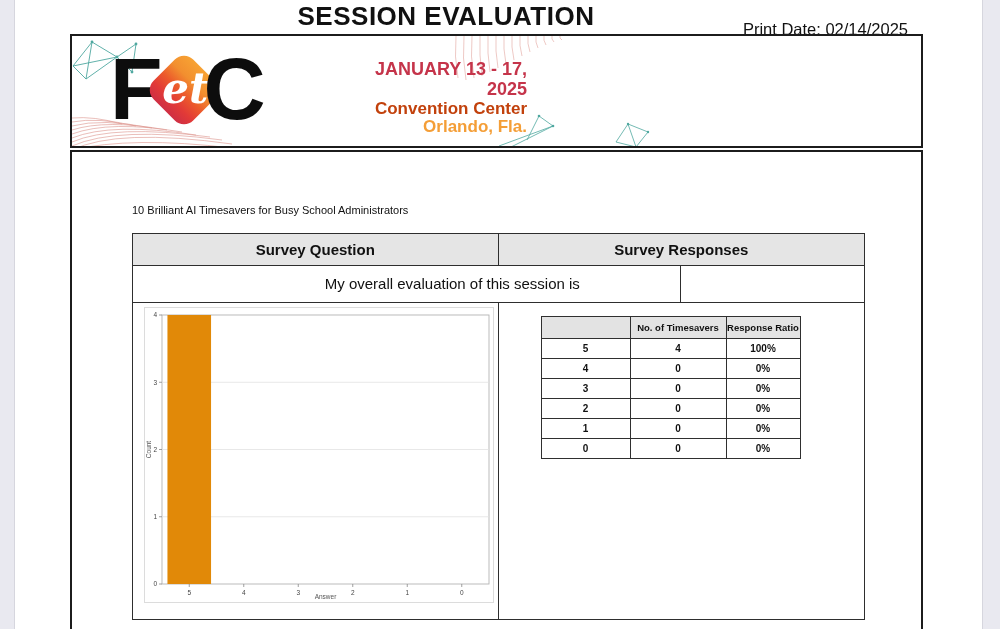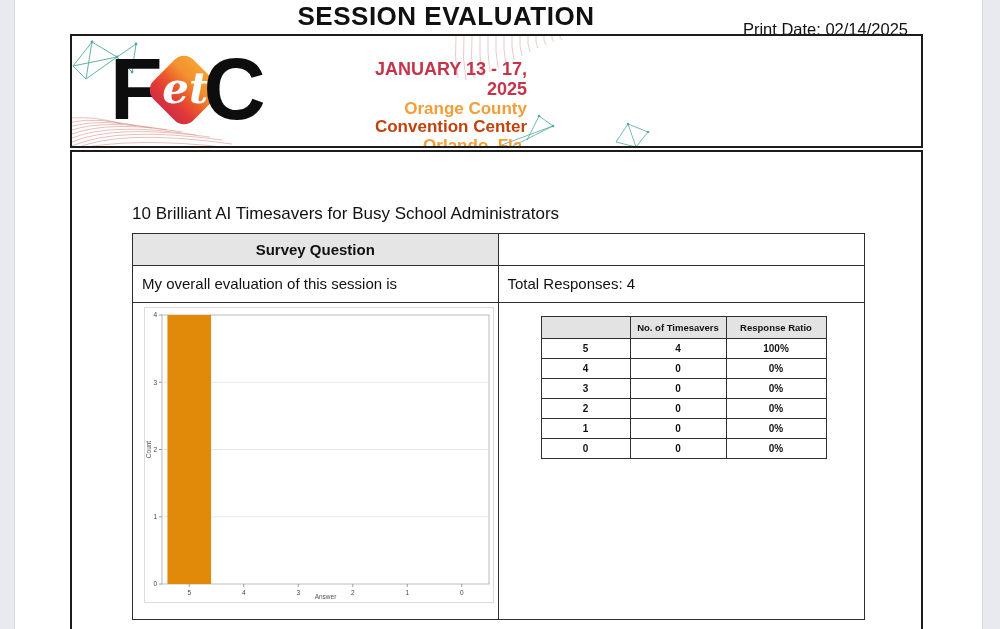--- a/index.html
+++ b/index.html
@@ -36,40 +36,40 @@
   .wm3 { font-size:16px; font-weight:bold; margin-top:1px; }
   .wm4 { font-size:16.5px; font-weight:bold; margin-top:1px; letter-spacing:.3px; }
 
   .event-block { position:absolute; top:24px; left:285px; width:170px; text-align:right; line-height:1.1; }
   .event-dates { font-size:18px; font-weight:bold; }
   .venue-line  { font-size:17px; font-weight:bold; }
 
   
   .report-panel { position:absolute; left:70px; top:150px; width:853px; height:495px;
                   border:2px solid #1c1c1c; background:#fff; }
-  .session-title { position:absolute; left:60px; top:52px; font-size:17px;text-align:right; }
+  .session-title { position:absolute; left:60px; top:52px; font-size:11px;text-align:right; }
 
   .stable { position:absolute; left:60px; top:81px; width:733px;
             border:1.5px solid #2e2e2e; }
   .srow { display:flex; }
   .srow + .srow { border-top:1.5px solid #2e2e2e;justify-content:center; }
   .scell { flex:0 0 50%; min-width:0; }
   .scell.sq { border-right:1.5px solid #2e2e2e; }
   .shead .scell { background:#e5e5e5; height:31px; line-height:31px; text-align:center;
                   font-size:15px; font-weight:bold; }
   .qrow .scell { height:36px; line-height:36px; font-size:15px; padding-left:9px; }
   .crow .scell { height:316px; position:relative; }
 
   .chart-svg { position:absolute; left:11px; top:4px; background:#fff; }
 
   .rtable { position:absolute; left:42px; top:13px; border-collapse:collapse; }
   .rtable th, .rtable td { border:1.5px solid #2f2f2f; text-align:center; }
   .rtable th { background:#e3e3e3; height:22px; font-size:9.5px; font-weight:bold; }
   .rtable td { height:20px; font-size:10px; font-weight:bold; }
-  .col-rating { width:89px; } .col-resp { width:96px; } .col-ratio { width:100px; }
+  .col-rating { width:89px; } .col-resp { width:96px; } .col-ratio { width:74px; }
 </style>
 </head>
 <body>
 
 <div class="gutter gutter-left"></div>
 <div class="gutter gutter-right"></div>
 
 <div class="page-title">SESSION EVALUATION</div>
 <div class="print-date">Print Date: 02/14/2025</div>
 
@@ -135,36 +135,35 @@
   <div class="fetc">
     <span class="logo-f">F</span>
     <span class="et-badge">
         <span class="et-script">et</span>
       </span>
     <span class="logo-c">C</span>
   </div>
 
   <div class="event-block">
     <div class="event-dates" id="event-dates" style="color: rgb(197, 52, 74);">JANUARY 13 - 17, 2025</div>
-    <div class="venue-line" style="color: rgb(244, 158, 55);">Orange County</div>
     <div class="venue-line" style="color: #c2410c;">Convention Center</div>
     <div class="venue-line" style="color: rgb(244, 158, 55);">Orlando, Fla.</div>
   </div>
 </div>
 
 <div class="report-panel">
   <div class="session-title">10 Brilliant AI Timesavers for Busy School Administrators</div>
 
   <div class="stable">
     <div class="srow shead">
       <div class="scell sq">Survey Question</div>
+      <div class="scell sr">Survey Responses</div>
     </div>
     <div class="srow qrow">
       <div class="scell sq">My overall evaluation of this session is</div>
-      <div class="scell sr">Total Responses: 4</div>
     </div>
     <div class="srow crow">
       <div class="scell sq">
         <svg id="chart" class="chart-svg" width="350" height="296" viewBox="0 0 350 296">
             <rect x="0.5" y="0.5" width="349" height="295" fill="#fff" stroke="#dcdcdc" stroke-width="1"></rect>
             <rect x="18" y="8" width="327" height="269" fill="#fff" stroke="#b3b3b3" stroke-width="0.9"></rect>
             <line x1="15" y1="277" x2="18" y2="277" stroke="#888" stroke-width="0.8"></line>
             <text x="13" y="279.3" font-size="6.5" fill="#444" text-anchor="end" font-family="Liberation Sans, sans-serif">0</text>
             <line x1="18" y1="209.75" x2="345" y2="209.75" stroke="#e2e2e2" stroke-width="0.8"></line>
             <line x1="15" y1="209.75" x2="18" y2="209.75" stroke="#888" stroke-width="0.8"></line>

